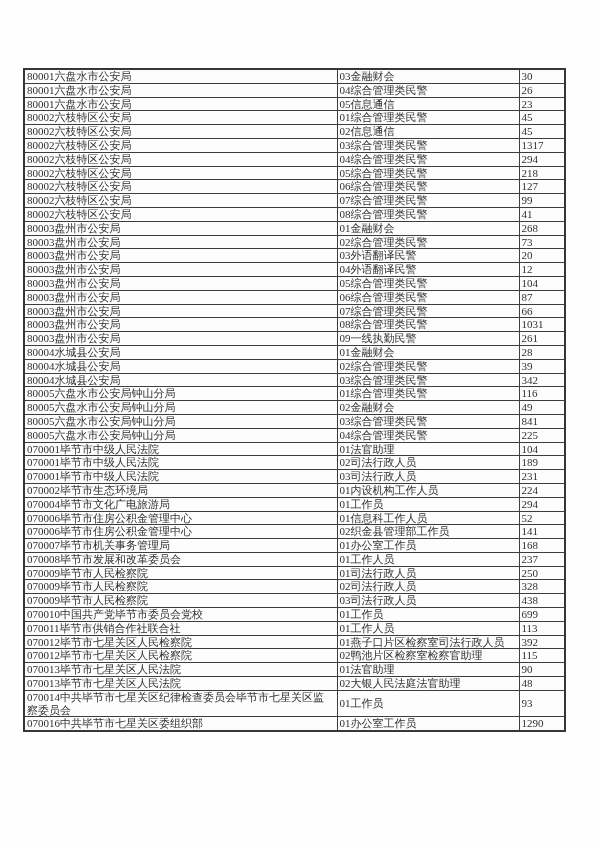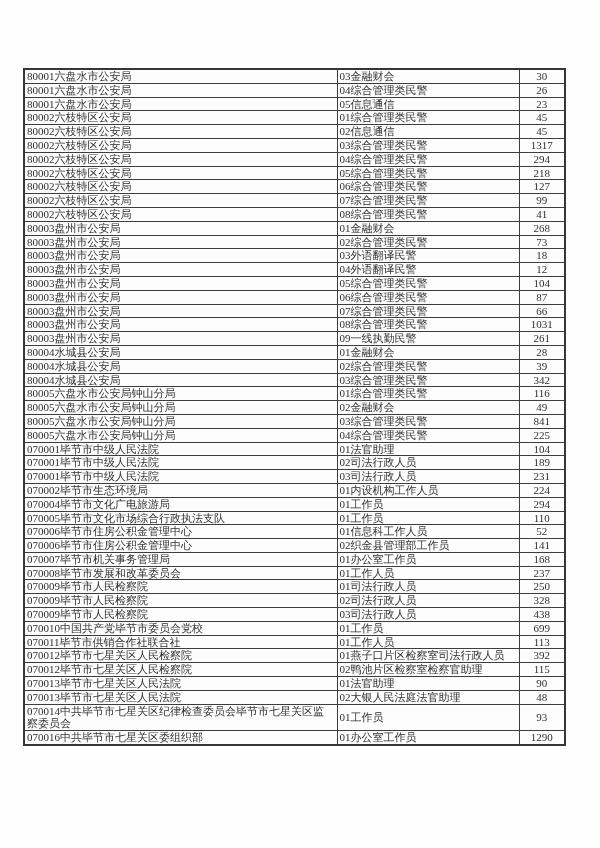--- a/index.html
+++ b/index.html
@@ -32,21 +32,21 @@
     border: 1px solid #3d3d3d;
     font-size: 11px;
     line-height: 12.8px;
     color: #303030;
     padding: 0 2px;
     vertical-align: middle;
     overflow: hidden;
     word-break: break-all;
   }
   td.unit-cell, td.position-cell { text-align: left; }
-  td.count-cell { text-align: center; }
+  td.count-cell { text-align: left; }
 </style>
 </head>
 <body>
 
 <div class="page">
   <table class="positions">
     <colgroup>
       <col class="c-unit">
       <col class="c-position">
       <col class="c-count">
@@ -113,21 +113,21 @@
           <td class="count-cell">268</td>
         </tr>
         <tr>
           <td class="unit-cell">80003盘州市公安局</td>
           <td class="position-cell">02综合管理类民警</td>
           <td class="count-cell">73</td>
         </tr>
         <tr>
           <td class="unit-cell">80003盘州市公安局</td>
           <td class="position-cell">03外语翻译民警</td>
-          <td class="count-cell">18</td>
+          <td class="count-cell">20</td>
         </tr>
         <tr>
           <td class="unit-cell">80003盘州市公安局</td>
           <td class="position-cell">04外语翻译民警</td>
           <td class="count-cell">12</td>
         </tr>
         <tr>
           <td class="unit-cell">80003盘州市公安局</td>
           <td class="position-cell">05综合管理类民警</td>
           <td class="count-cell">104</td>
@@ -204,25 +204,20 @@
         </tr>
         <tr>
           <td class="unit-cell">070002毕节市生态环境局</td>
           <td class="position-cell">01内设机构工作人员</td>
           <td class="count-cell">224</td>
         </tr>
         <tr>
           <td class="unit-cell">070004毕节市文化广电旅游局</td>
           <td class="position-cell">01工作员</td>
           <td class="count-cell">294</td>
-        </tr>
-        <tr>
-          <td class="unit-cell">070005毕节市文化市场综合行政执法支队</td>
-          <td class="position-cell">01工作员</td>
-          <td class="count-cell">110</td>
         </tr>
         <tr>
           <td class="unit-cell">070006毕节市住房公积金管理中心</td>
           <td class="position-cell">01信息科工作人员</td>
           <td class="count-cell">52</td>
         </tr>
         <tr>
           <td class="unit-cell">070006毕节市住房公积金管理中心</td>
           <td class="position-cell">02织金县管理部工作员</td>
           <td class="count-cell">141</td>

